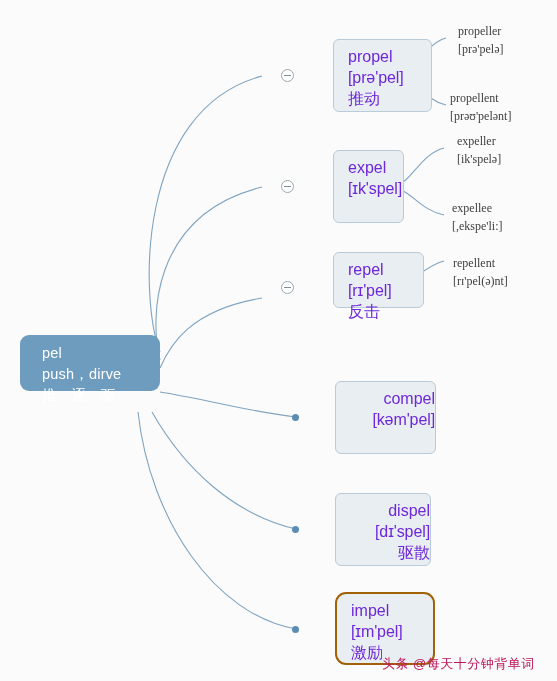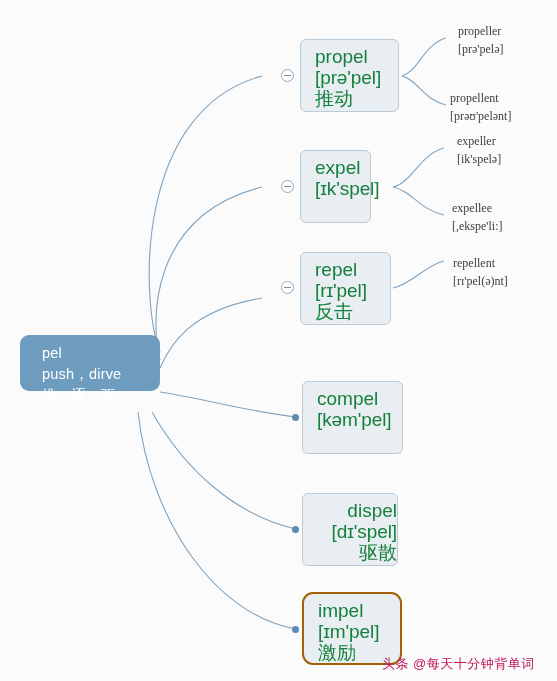--- a/index.html
+++ b/index.html
@@ -48,24 +48,25 @@
   }
   .root-node .line { white-space: nowrap; }
 
   
   .node {
     position: absolute;
     background: #e9eef2;
     border: 1px solid #b9cbd8;
     border-radius: 6px;
     box-sizing: border-box;
-    color: #15803d;
-    font-size: 19px;
+    color: #6d28d9;
+    font-size: 16px;
     line-height: 21px;
     padding: 6px 0 0 14px;
+    margin-left: 33px;
   }
   .node.selected {
     border: 2px solid #a16207;
     border-radius: 11px;
   }
   .node .line { white-space: nowrap; }
   .node .ipa { letter-spacing: -0.1px; }
 
   
   .leaf {
@@ -177,32 +178,32 @@
   <div class="leaf" style="left:457px; top:132px;">
     <div>expeller</div>
     <div>[ik'spelə]</div>
   </div>
   <div class="leaf" style="left:452px; top:199px;">
     <div>expellee</div>
     <div>[,ekspe'li:]</div>
   </div>
 
   <div class="toggle" style="left:281px; top:281px;"></div>
-  <div class="node" style="left:300px; top:252px; width:91px; height:73px;">
+  <div class="node" style="left:300px; top:252px; width:91px; height:56px;">
     <div class="line">repel</div>
     <div class="line ipa">[rɪ'pel]</div>
     <div class="line">反击</div>
   </div>
   <div class="leaf" style="left:453px; top:254px;">
     <div>repellent</div>
     <div>[rɪ'pel(ə)nt]</div>
   </div>
 
   <div class="bullet" style="left:292px; top:414px;"></div>
-  <div class="node" style="left:302px; top:381px; width:101px; height:73px;">
+  <div class="node" style="left:302px; top:381px; width:101px; height:73px;text-align:right;">
     <div class="line">compel</div>
     <div class="line ipa">[kəm'pel]</div>
   </div>
 
   <div class="bullet" style="left:292px; top:526px;"></div>
   <div class="node" style="left:302px; top:493px; width:96px; height:73px;text-align:right;">
     <div class="line">dispel</div>
     <div class="line ipa">[dɪ'spel]</div>
     <div class="line">驱散</div>
   </div>

